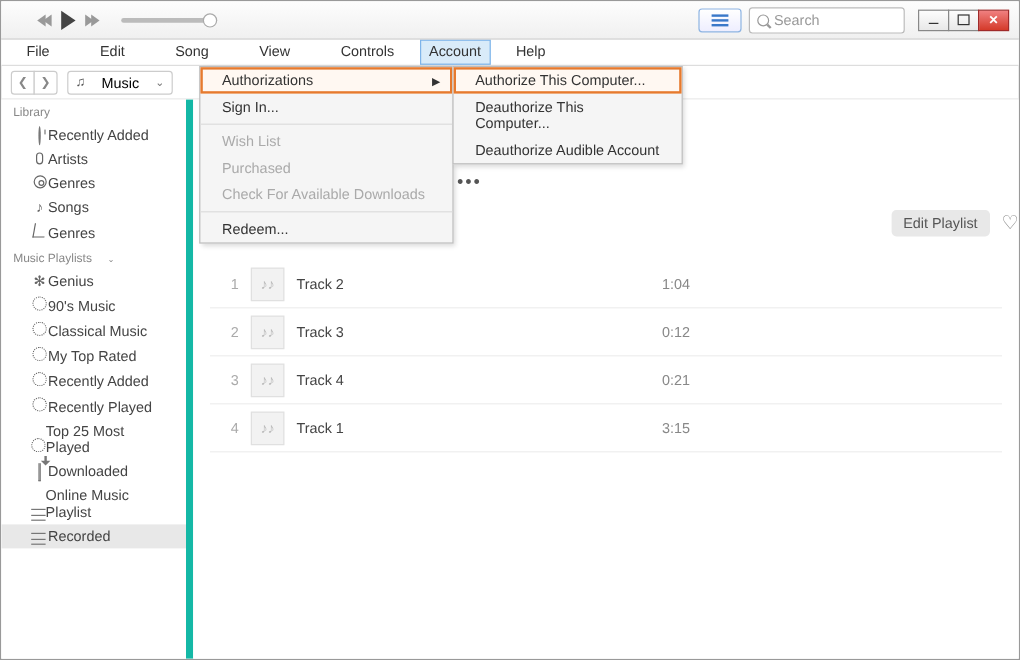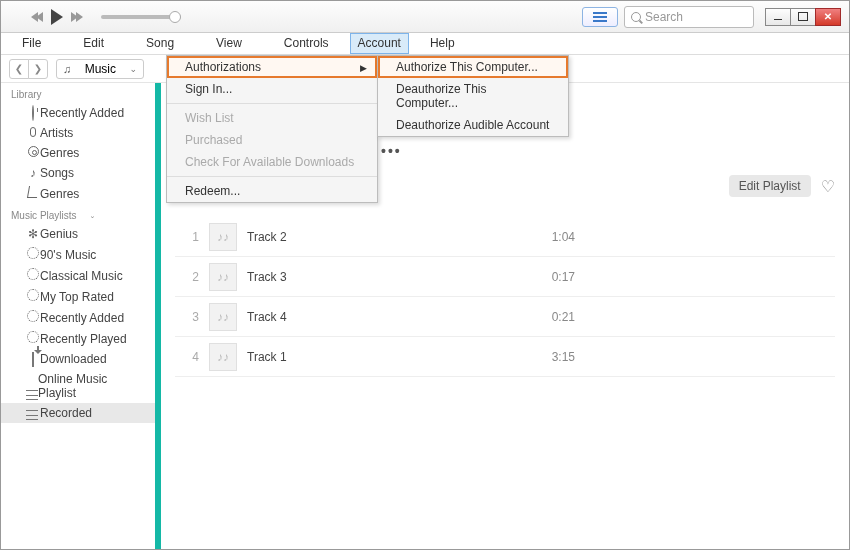--- a/index.html
+++ b/index.html
@@ -59,21 +59,21 @@
 .dl-icon::before{content:"";position:absolute;left:4px;top:-6px;width:2px;height:6px;background:#777;}
 .dl-icon::after{content:"";position:absolute;left:1px;top:-2px;width:0;height:0;border-left:4px solid transparent;border-right:4px solid transparent;border-top:4px solid #777;}
 .list-icon{width:12px;height:10px;display:flex;flex-direction:column;justify-content:space-between;}
 .list-icon div{height:1px;background:#777;}
 .clock-icon{width:11px;height:11px;border:1px solid #777;border-radius:50%;position:relative;}
 .clock-icon::after{content:"";position:absolute;left:4px;top:2px;width:1px;height:4px;background:#777;}
 
 
 .content { flex:1; position:relative; background:#fff; }
 .dots { position:absolute; left:220px; top:60px; color:#555; letter-spacing:2px; font-size:14px; font-weight:bold;}
-.edit-row { position:absolute; right:14px; top:92px; display:flex; align-items:center; gap:10px;}
+.edit-row { position:absolute; right:0; top:92px; display:flex; align-items:center; gap:10px;}
 .edit-btn { background:#e8e8e8; border-radius:4px; padding:4px 10px; font-size:12px; color:#555;}
 .heart { font-size:16px; color:#888;}
 .tracks { position:absolute; left:14px; right:14px; top:134px; }
 .track { display:flex; align-items:center; height:40px; border-bottom:1px solid #eee; font-size:12px; color:#555;}
 .track .num { width:24px; text-align:right; color:#aaa; margin-right:10px;}
 .track .art { width:28px; height:28px; background:#f2f2f2; border:1px solid #e0e0e0; display:flex; align-items:center; justify-content:center; margin-right:10px; color:#bbb;}
 .track .name { flex:1; color:#444;}
 .track .dur { width:50px; text-align:right; color:#888; margin-right:260px;}
 
 
@@ -206,20 +206,24 @@
         <span class="icn"><span class="gear"></span></span>
         <span>My Top Rated</span>
       </div>
     <div class="side-item">
         <span class="icn"><span class="gear"></span></span>
         <span>Recently Added</span>
       </div>
     <div class="side-item">
         <span class="icn"><span class="gear"></span></span>
         <span>Recently Played</span>
+      </div>
+    <div class="side-item">
+        <span class="icn"><span class="gear"></span></span>
+        <span>Top 25 Most Played</span>
       </div>
     <div class="side-item">
         <span class="icn"><span class="dl-icon"></span></span>
         <span>Downloaded</span>
       </div>
     <div class="side-item">
         <span class="icn">
           <span class="list-icon">
             <div></div>
             <div></div>
@@ -250,21 +254,21 @@
       <div class="track">
         <div class="num">1</div>
         <div class="art">♪♪</div>
         <div class="name">Track 2</div>
         <div class="dur">1:04</div>
       </div>
       <div class="track">
         <div class="num">2</div>
         <div class="art">♪♪</div>
         <div class="name">Track 3</div>
-        <div class="dur">0:17</div>
+        <div class="dur">0:12</div>
       </div>
       <div class="track">
         <div class="num">3</div>
         <div class="art">♪♪</div>
         <div class="name">Track 4</div>
         <div class="dur">0:21</div>
       </div>
       <div class="track">
         <div class="num">4</div>
         <div class="art">♪♪</div>

